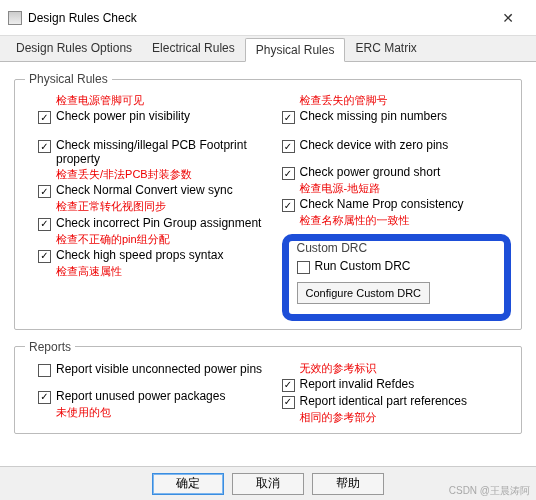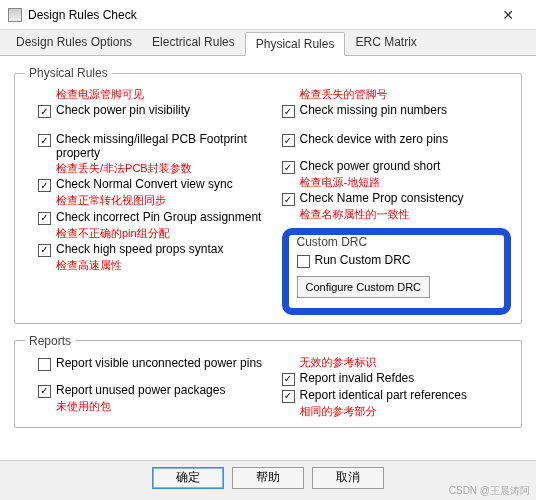--- a/index.html
+++ b/index.html
@@ -6,21 +6,21 @@
 body {
   font-family: "Segoe UI", "Microsoft YaHei", Arial, sans-serif;
   font-size: 12px;
   background: #f0f0f0;
   width: 536px;
   height: 500px;
   overflow: hidden;
   color: #000;
 }
 .titlebar {
-  height: 30px;
+  height: 36px;
   background: #fff;
   border-bottom: 1px solid #ddd;
   display: flex;
   align-items: center;
   padding: 0 8px;
 }
 .titlebar .app-icon {
   width: 14px; height: 14px;
   border: 1px solid #888;
   margin-right: 6px;
@@ -260,17 +260,17 @@
           </div>
         <div class="note">相同的参考部分</div>
       </div>
     </div>
   </fieldset>
 
 </div>
 
 <div class="button-bar">
   <button class="primary">确定</button>
+  <button>取消</button>
   <button>帮助</button>
-  <button>取消</button>
 </div>
 
 <div class="watermark">CSDN @王晨涛阿</div>
 
 </body></html>

